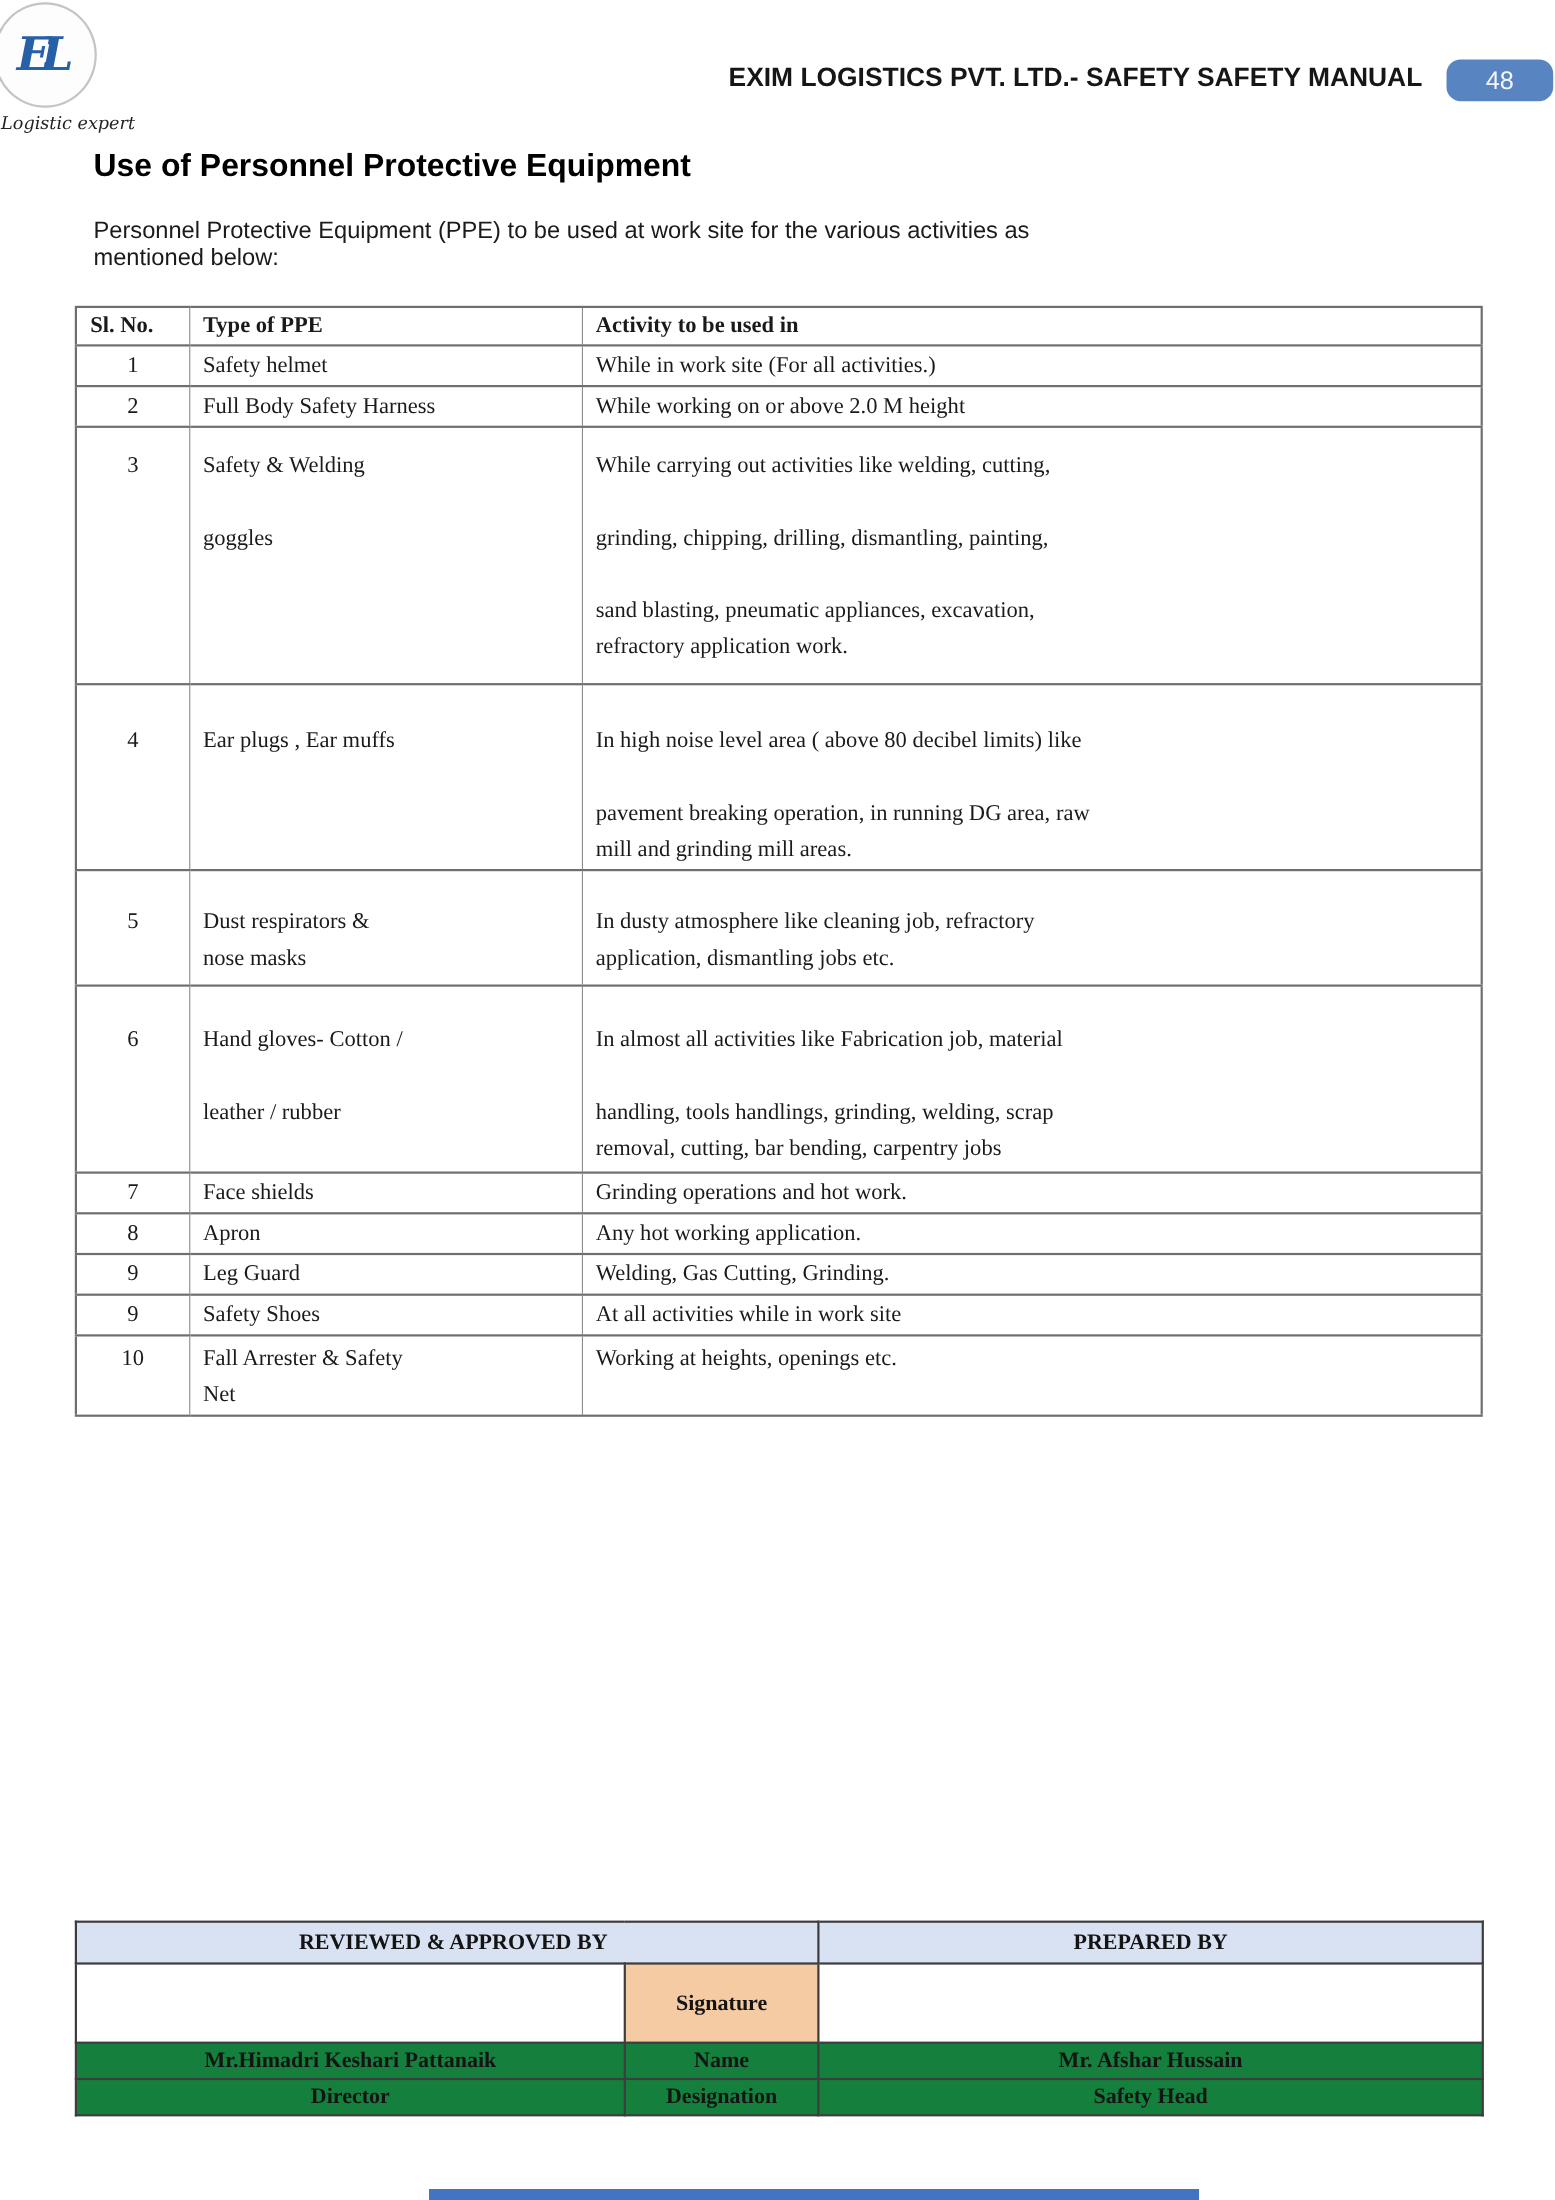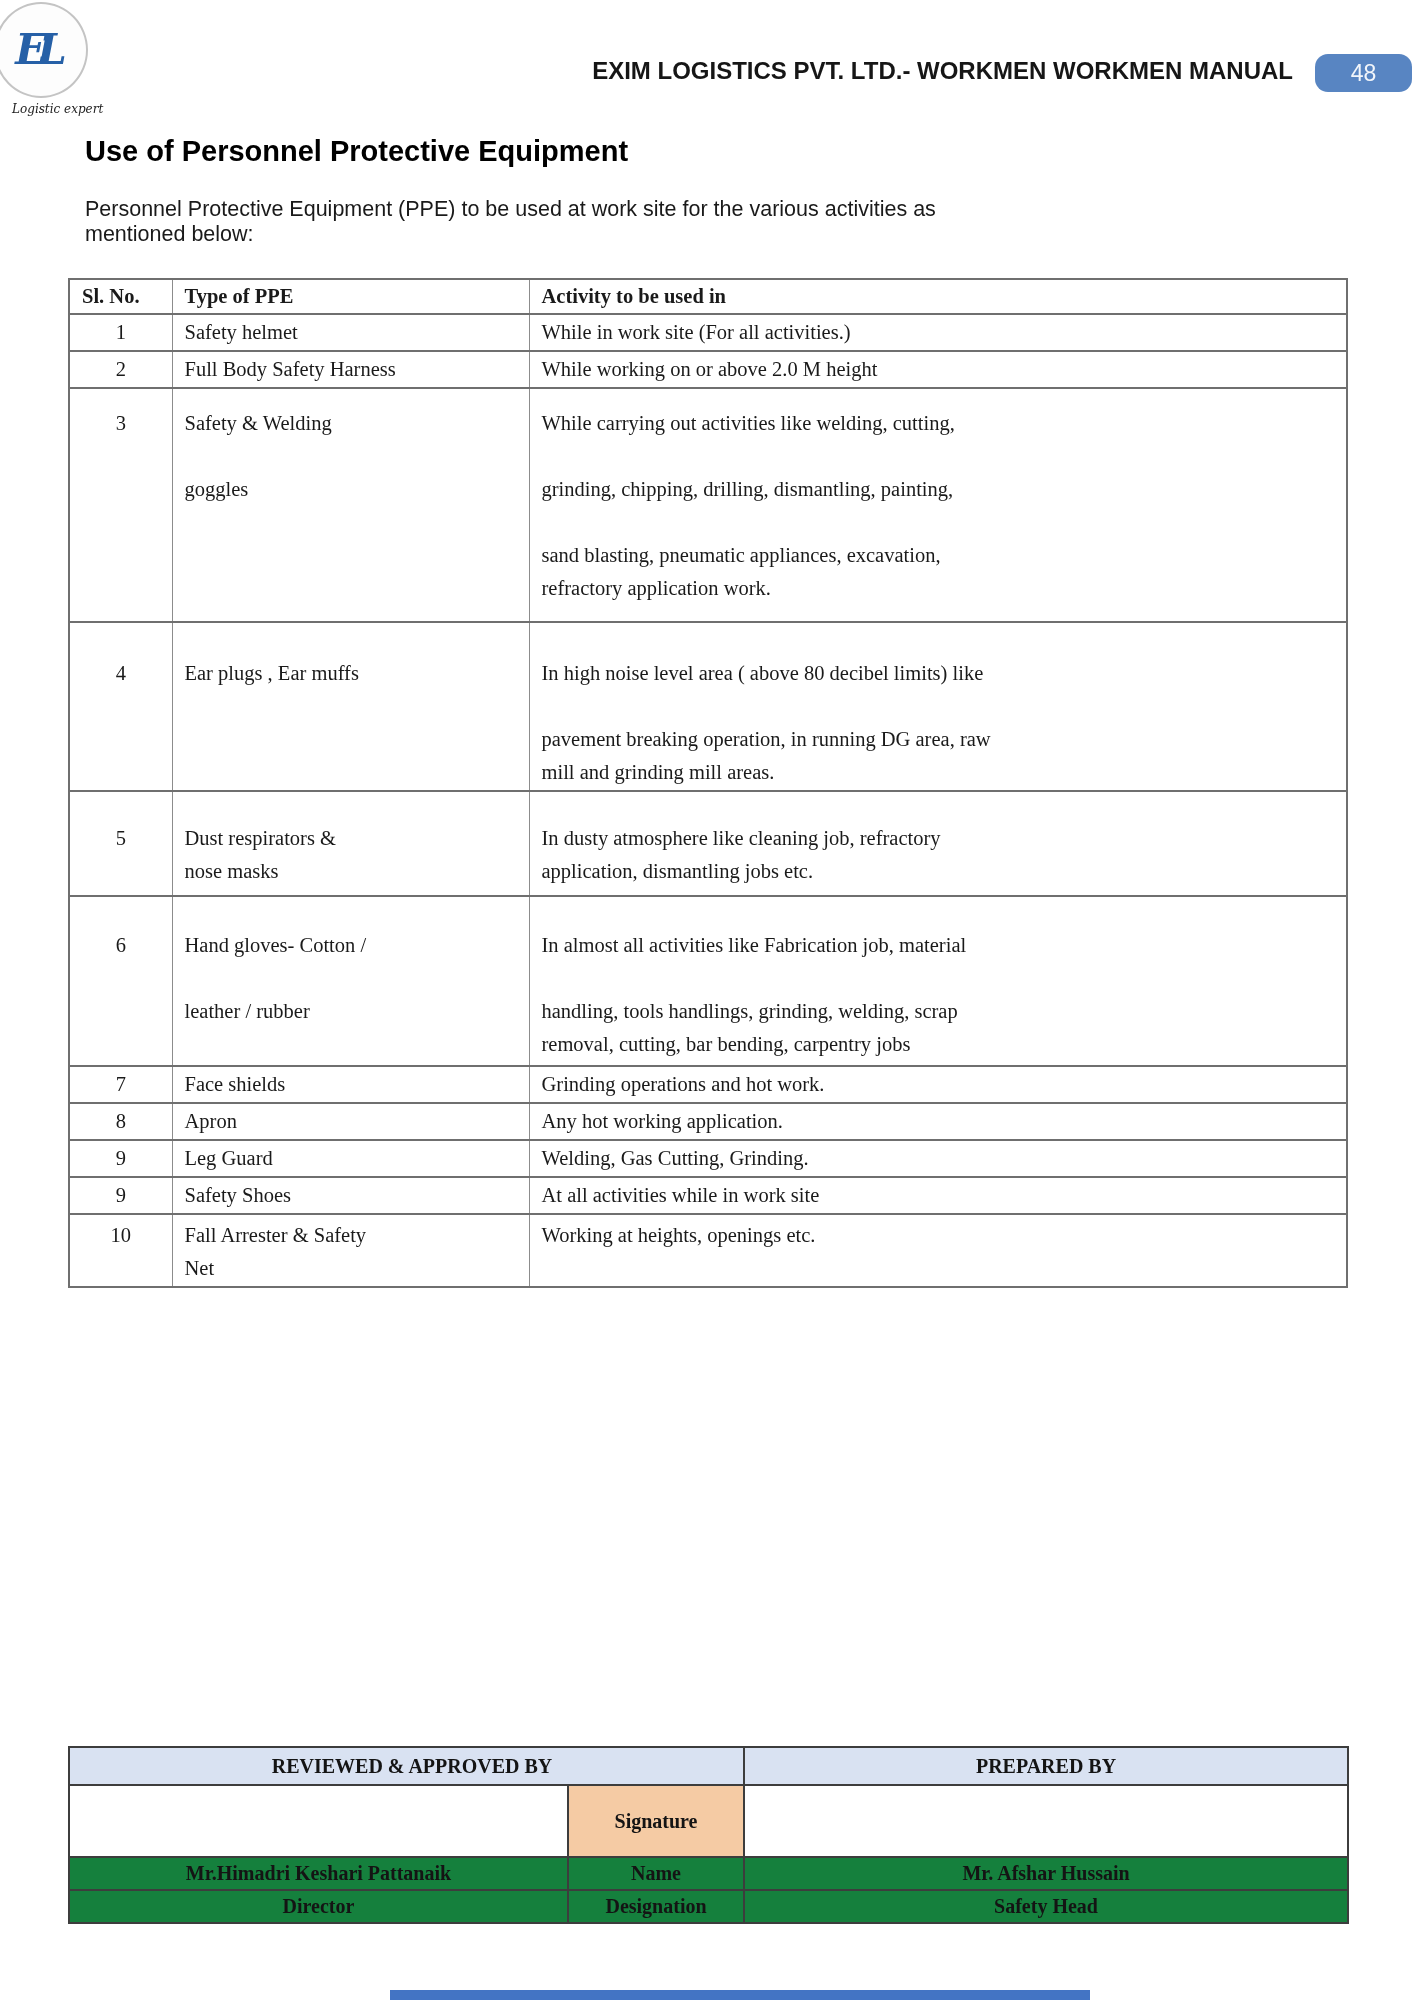--- a/index.html
+++ b/index.html
@@ -11,22 +11,22 @@
   
   .logo-circle{
     position:absolute;left:-6px;top:2px;width:90px;height:92px;border-radius:50%;
     border:2px solid #c4c4c4;background:#fdfdfd;display:flex;align-items:center;justify-content:center;
   }
   .logo-monogram{
     font-family:"DejaVu Serif",serif;font-style:italic;font-weight:bold;color:#2660a7;
     font-size:42px;line-height:1;letter-spacing:-10px;padding-right:10px;
   }
   .logo-tagline{
-    position:absolute;left:12px;top:102px;width:160px;
-    font-family:"DejaVu Serif",serif;font-style:italic;font-size:12px;color:#222;
+    position:absolute;left:1px;top:102px;width:160px;
+    font-family:"DejaVu Serif",serif;font-style:italic;font-size:16px;color:#222;
   }
   .manual-title{
     position:absolute;top:57px;left:300px;width:993px;text-align:right;
     font-size:24px;font-weight:bold;color:#161616;white-space:nowrap;
   }
   .page-badge{
     position:absolute;left:1315px;top:54px;width:97px;height:38px;background:#5885c2;
     color:#f2f6fb;font-size:23px;display:flex;align-items:center;justify-content:center;border-radius:13px;
   }
 
@@ -81,21 +81,21 @@
   .footer-bar{position:absolute;left:390px;top:1990px;width:700px;height:10px;background:#4374c4;}
 </style>
 </head>
 <body>
 
 <div class="logo-circle">
   <span class="logo-monogram">EL</span>
 </div>
 <div class="logo-tagline">Logistic expert</div>
 
-<div class="manual-title">EXIM LOGISTICS PVT. LTD.- WORKMEN WORKMEN MANUAL</div>
+<div class="manual-title">EXIM LOGISTICS PVT. LTD.- SAFETY SAFETY MANUAL</div>
 <div class="page-badge">48</div>
 
 <h1 class="section-title">Use of Personnel Protective Equipment</h1>
 <p class="intro">Personnel Protective Equipment (PPE) to be used at work site for the various activities as
 mentioned below:</p>
 
 <div class="ppe-wrap">
   <table class="ppe">
     <colgroup>
         <col style="width:103px">

